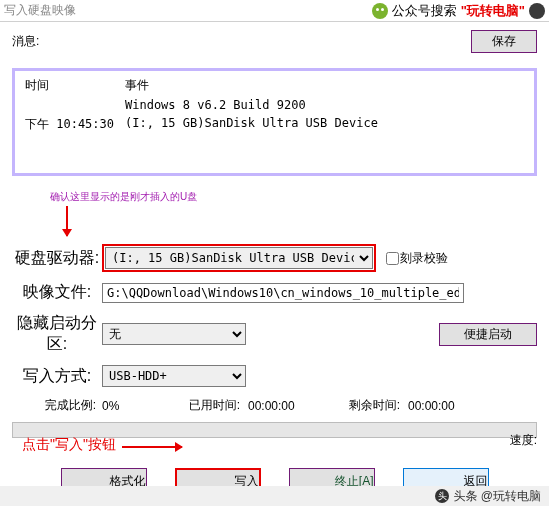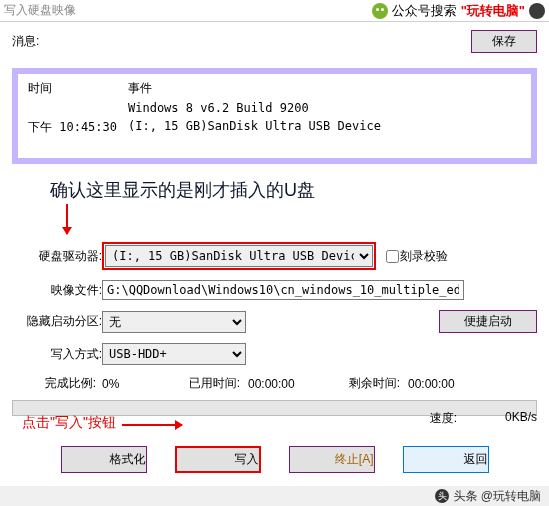--- a/index.html
+++ b/index.html
@@ -9,30 +9,30 @@
 .topbar-right { margin-left: auto; display: flex; align-items: center; gap: 4px; font-size: 13px; }
 .wechat-icon { width: 16px; height: 16px; border-radius: 50%; background: #7bb32e; position: relative; }
 .wechat-icon::before, .wechat-icon::after { content: ""; position: absolute; background: #fff; border-radius: 50%; width: 3px; height: 3px; top: 5px; }
 .wechat-icon::before { left: 4px; } .wechat-icon::after { left: 9px; }
 .red-text { color: #e60000; font-weight: bold; }
 .hanger-icon { width: 16px; height: 16px; background: #3a3a3a; border-radius: 50%; position: relative; }
 .content { padding: 8px 12px 4px 12px; }
 .msg-row { display: flex; align-items: center; margin-bottom: 15px; }
 .msg-label { font-size: 12px; flex: 1; }
 .btn { border: 1px solid #701a75; background: #e1e1e1; padding: 2px 20px; font-size: 12px; cursor: pointer; font-family: inherit; }
-.log-box { border: 6px solid #c4b5fd; height: 96px; padding: 6px 10px; font-family: SimSun, monospace; font-size: 12px; overflow: auto; background: #fff; }
+.log-box { border: 3px solid #c4b5fd; height: 108px; padding: 6px 10px; font-family: SimSun, monospace; font-size: 12px; overflow: auto; background: #fff; }
 .log-header { display: flex; }
 .log-col1 { width: 100px; }
 .log-row { display: flex; margin-top: 4px; }
-.annotation1 { color: #0f172a; font-size: 18px; margin: 14px 0 2px 38px; }
+.annotation1 { color: #a21caf; font-size: 10px; margin: 14px 0 2px 38px; }
 .arrow-down { width: 2px; height: 30px; background: #e60000; margin-left: 54px; position: relative; }
 .arrow-down::after { content: ""; position: absolute; bottom: -1px; left: -4px; border-left: 5px solid transparent; border-right: 5px solid transparent; border-top: 8px solid #e60000; }
 .form { margin-top: 8px; }
 .form-row { display: flex; align-items: center; margin-bottom: 10px; }
-.form-label { width: 90px; text-align: right; padding-right: 0; font-size: 12px; }
+.form-label { width: 90px; text-align: center; padding-right: 0; font-size: 16px; }
 .form-control { flex: 0 0 auto; }
 select.form-control { width: 268px; height: 22px; border: 1px solid #7a7a7a; font-family: SimSun, monospace; font-size: 12px; padding: 0 2px; }
 .red-border { border: 2px solid #e60000 !important; padding: 1px; }
 .red-border select { border: 1px solid #7a7a7a; }
 input.form-control { width: 362px; height: 20px; border: 1px solid #7a7a7a; font-family: SimSun, monospace; font-size: 12px; padding: 0 4px; }
 .short-select { width: 144px !important; }
 .checkbox-wrap { display: flex; align-items: center; margin-left: 10px; gap: 1px; }
 .checkbox-wrap input { width: 13px; height: 13px; }
 .btn-convenient { margin-left: auto; padding: 2px 24px; }
 .progress-row { display: flex; align-items: center; margin-bottom: 8px; font-size: 12px; }
@@ -45,21 +45,21 @@
 .progress-bar { height: 16px; border: 1px solid #bcbcbc; background: #e6e6e6; margin: 0 0 10px 0; }
 .annotation2 { color: #e60000; font-size: 14px; margin: 4px 0 0 10px; display: flex; align-items: center; }
 .arrow-right { width: 60px; height: 2px; background: #e60000; margin-left: 6px; position: relative; top: 2px; }
 .arrow-right::after { content: ""; position: absolute; right: -1px; top: -4px; border-top: 5px solid transparent; border-bottom: 5px solid transparent; border-left: 8px solid #e60000; }
 .speed-row { display: flex; font-size: 12px; margin-top: -16px; }
 .speed-label { margin-left: auto; width: 50px; text-align: right; }
 .speed-val { width: 80px; text-align: right; }
 .button-row { display: flex; gap: 28px; justify-content: center; margin-top: 14px; }
 .button-row .btn { width: 86px; padding: 3px 0; text-align: right; }
 .btn-red-border { border: 2px solid #e60000; }
-.btn-disabled { color: #a16207; }
+.btn-disabled { color: #14532d; }
 .btn-blue { border: 1px solid #0078d7; background: #e5f1fb; }
 .footer { position: absolute; bottom: 0; left: 0; right: 0; height: 20px; background: #f0f0f0; display: flex; align-items: center; justify-content: flex-end; padding-right: 8px; font-size: 12px; color: #333; gap: 4px; }
 .footer-icon { width: 14px; height: 14px; border-radius: 50%; background: #333; color: #fff; font-size: 9px; display: flex; align-items: center; justify-content: center; }
 </style>
 </head>
 <body>
 
 <div class="topbar">
   <span class="topbar-title">写入硬盘映像</span>
   <div class="topbar-right">
@@ -138,21 +138,20 @@
     </div>
 
     <div class="progress-bar"></div>
 
     <div class="speed-row">
       <div class="annotation2">
         <span>点击"写入"按钮</span>
         <span class="arrow-right"></span>
       </div>
       <div class="speed-label">速度:</div>
-      <div class="speed-val">0KB/s</div>
     </div>
 
     <div class="button-row">
       <button class="btn">格式化</button>
       <button class="btn btn-red-border">写入</button>
       <button class="btn btn-disabled">终止[A]</button>
       <button class="btn btn-blue">返回</button>
     </div>
   </div>
 </div>

